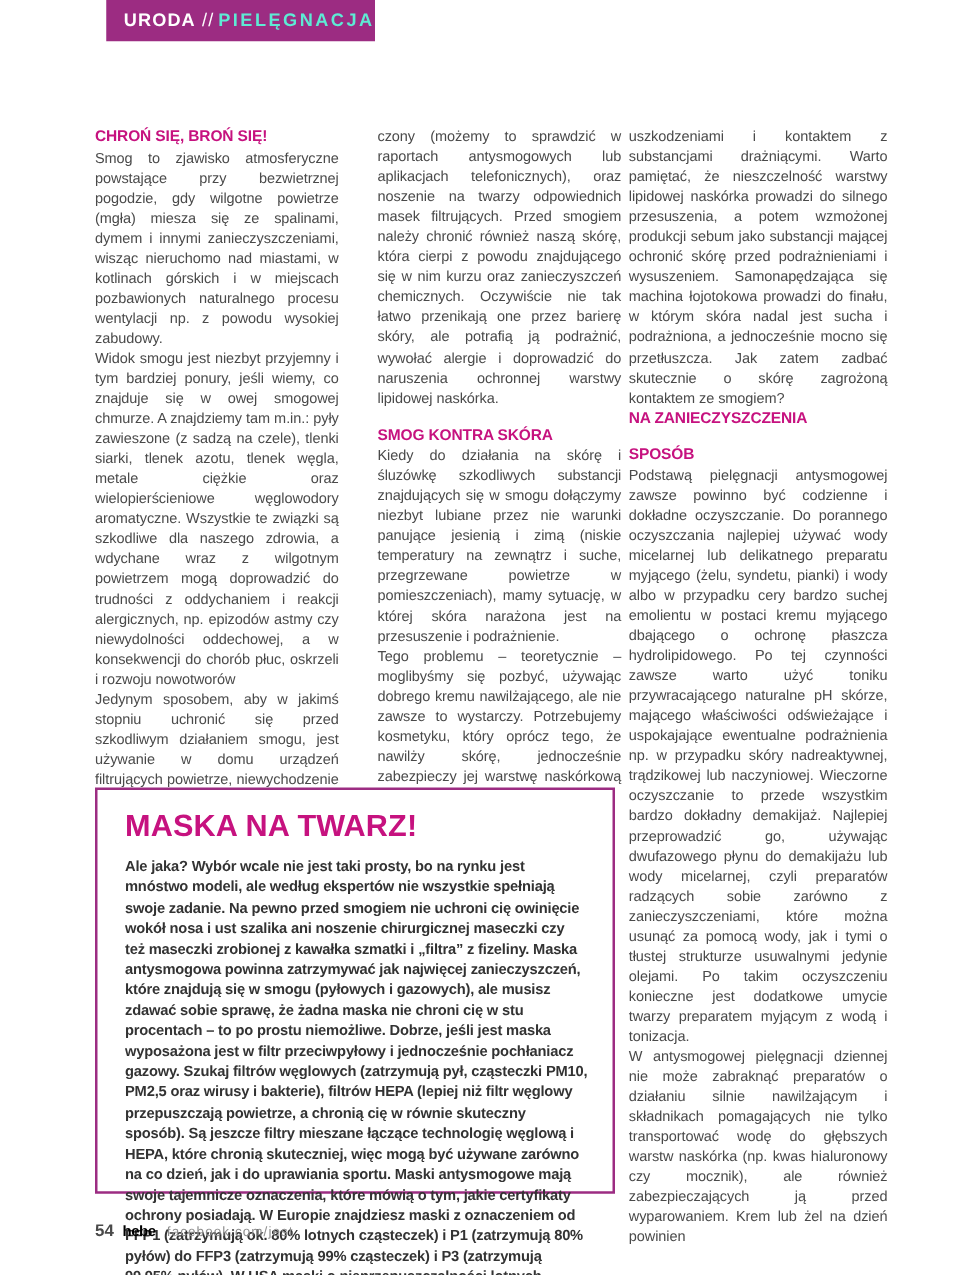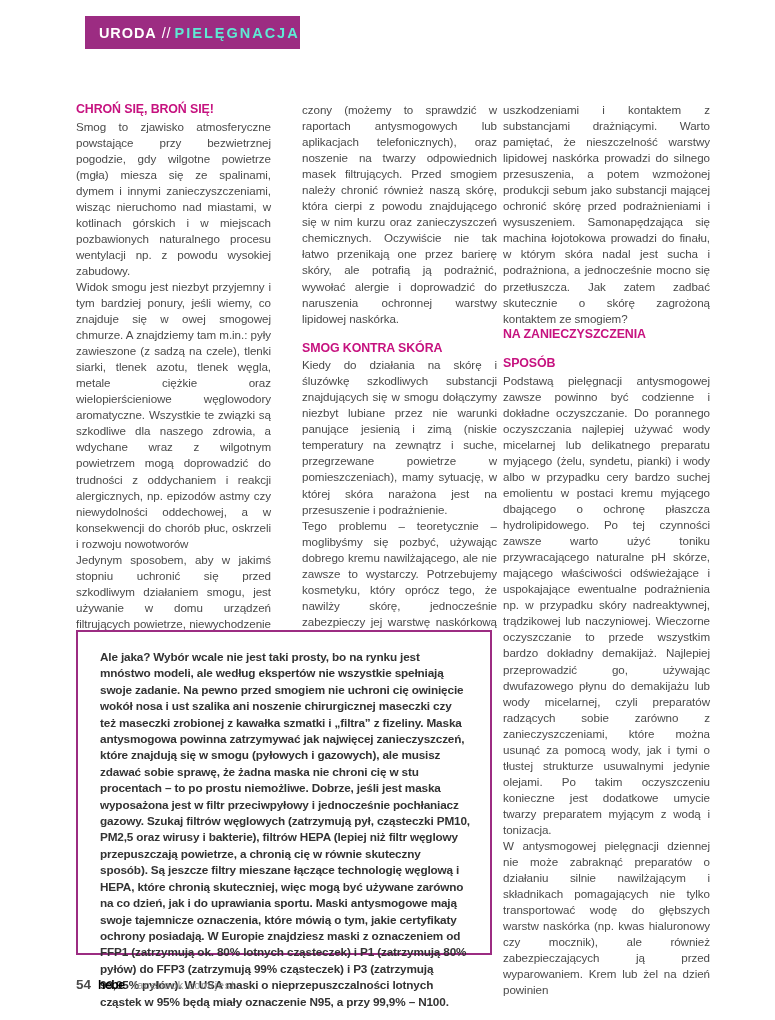--- a/index.html
+++ b/index.html
@@ -14,21 +14,21 @@
     position: relative;
     font-family: "Liberation Sans", sans-serif;
     color: #3b3b3b;
     overflow: hidden;
   }
 
   
   .page-header {
     position: absolute;
     left: 85px;
-    top: 16px;
+    top: 0;
     width: 215px;
     height: 33px;
     background: #9c2c82;
     display: flex;
     align-items: center;
     box-sizing: border-box;
     padding-left: 14px;
   }
   .page-header .kicker-strong {
     color: #ffffff;
@@ -175,20 +175,21 @@
     <p class="body">uszkodzeniami i kontaktem z substancjami drażniącymi. Warto pamiętać, że nieszczelność warstwy lipidowej naskórka prowadzi do silnego przesuszenia, a potem wzmożonej produkcji sebum jako substancji mającej ochronić skórę przed podrażnieniami i wysuszeniem. Samonapędzająca się machina łojotokowa prowadzi do finału, w którym skóra nadal jest sucha i podrażniona, a jednocześnie mocno się przetłuszcza. Jak zatem zadbać skutecznie o skórę zagrożoną kontaktem ze smogiem?</p>
     <h2 class="section-head">NA ZANIECZYSZCZENIA</h2>
     <h2 class="section-head spaced">SPOSÓB</h2>
     <p class="body">Podstawą pielęgnacji antysmogowej zawsze powinno być codzienne i dokładne oczyszczanie. Do porannego oczyszczania najlepiej używać wody micelarnej lub delikatnego preparatu myjącego (żelu, syndetu, pianki) i wody albo w przypadku cery bardzo suchej emolientu w postaci kremu myjącego dbającego o ochronę płaszcza hydrolipidowego. Po tej czynności zawsze warto użyć toniku przywracającego naturalne pH skórze, mającego właściwości odświeżające i uspokajające ewentualne podrażnienia np. w przypadku skóry nadreaktywnej, trądzikowej lub naczyniowej. Wieczorne oczyszczanie to przede wszystkim bardzo dokładny demakijaż. Najlepiej przeprowadzić go, używając dwufazowego płynu do demakijażu lub wody micelarnej, czyli preparatów radzących sobie zarówno z zanieczyszczeniami, które można usunąć za pomocą wody, jak i tymi o tłustej strukturze usuwalnymi jedynie olejami. Po takim oczyszczeniu konieczne jest dodatkowe umycie twarzy preparatem myjącym z wodą i tonizacja.</p>
     <p class="body">W antysmogowej pielęgnacji dziennej nie może zabraknąć preparatów o działaniu silnie nawilżającym i składnikach pomagających nie tylko transportować wodę do głębszych warstw naskórka (np. kwas hialuronowy czy mocznik), ale również zabezpieczających ją przed wyparowaniem. Krem lub żel na dzień powinien</p>
   </div>
 
 </div>
 
 <div class="callout">
+  <h3>MASKA NA TWARZ!</h3>
   <p>Ale jaka? Wybór wcale nie jest taki prosty, bo na rynku jest mnóstwo modeli, ale według ekspertów nie wszystkie spełniają swoje zadanie. Na pewno przed smogiem nie uchroni cię owinięcie wokół nosa i ust szalika ani noszenie chirurgicznej maseczki czy też maseczki zrobionej z kawałka szmatki i „filtra” z fizeliny. Maska antysmogowa powinna zatrzymywać jak najwięcej zanieczyszczeń, które znajdują się w smogu (pyłowych i gazowych), ale musisz zdawać sobie sprawę, że żadna maska nie chroni cię w stu procentach – to po prostu niemożliwe. Dobrze, jeśli jest maska wyposażona jest w filtr przeciwpyłowy i jednocześnie pochłaniacz gazowy. Szukaj filtrów węglowych (zatrzymują pył, cząsteczki PM10, PM2,5 oraz wirusy i bakterie), filtrów HEPA (lepiej niż filtr węglowy przepuszczają powietrze, a chronią cię w równie skuteczny sposób). Są jeszcze filtry mieszane łączące technologię węglową i HEPA, które chronią skuteczniej, więc mogą być używane zarówno na co dzień, jak i do uprawiania sportu. Maski antysmogowe mają swoje tajemnicze oznaczenia, które mówią o tym, jakie certyfikaty ochrony posiadają. W Europie znajdziesz maski z oznaczeniem od FFP1 (zatrzymują ok. 80% lotnych cząsteczek) i P1 (zatrzymują 80% pyłów) do FFP3 (zatrzymują 99% cząsteczek) i P3 (zatrzymują 99,95% pyłów). W USA maski o nieprzepuszczalności lotnych cząstek w 95% będą miały oznaczenie N95, a przy 99,9% – N100.</p>
 </div>
 
 <div class="page-footer">
   <span class="folio">54</span>
   <span class="brand">hebe</span>
   <span class="social">facebook.com/jest</span>
 </div>
 
 </body></html>

